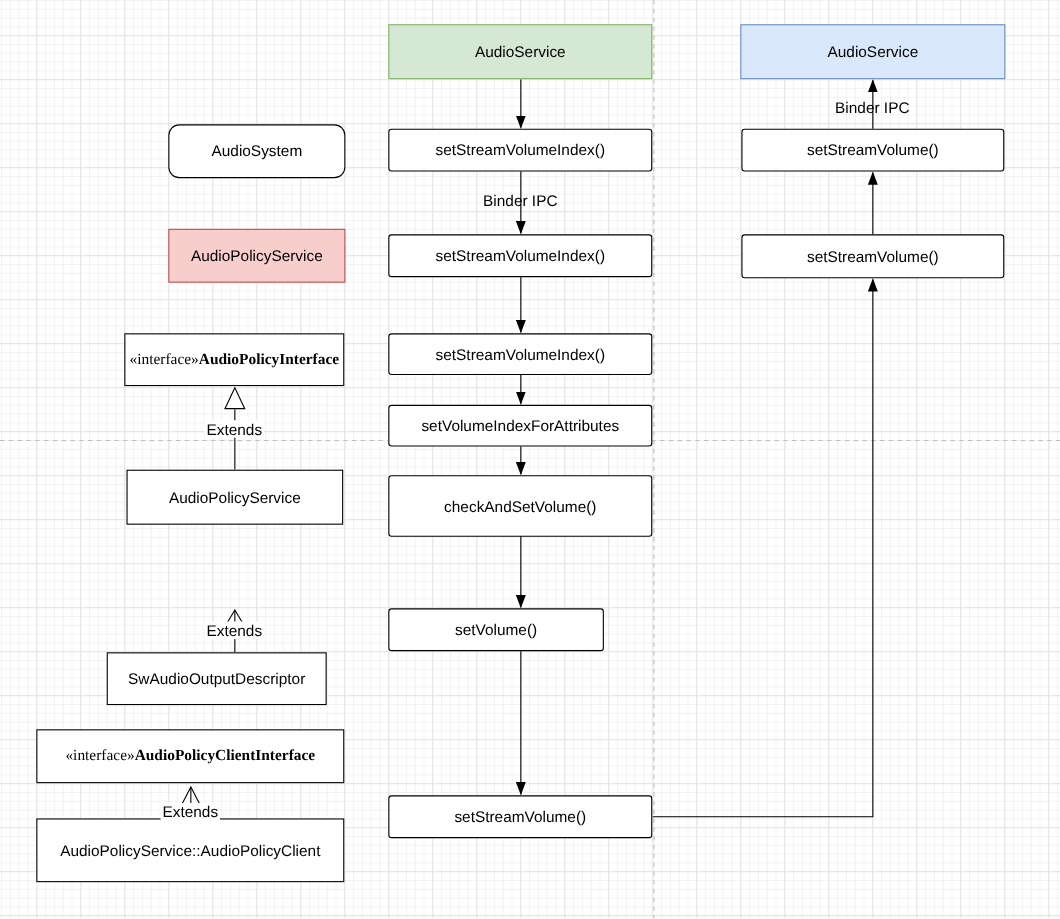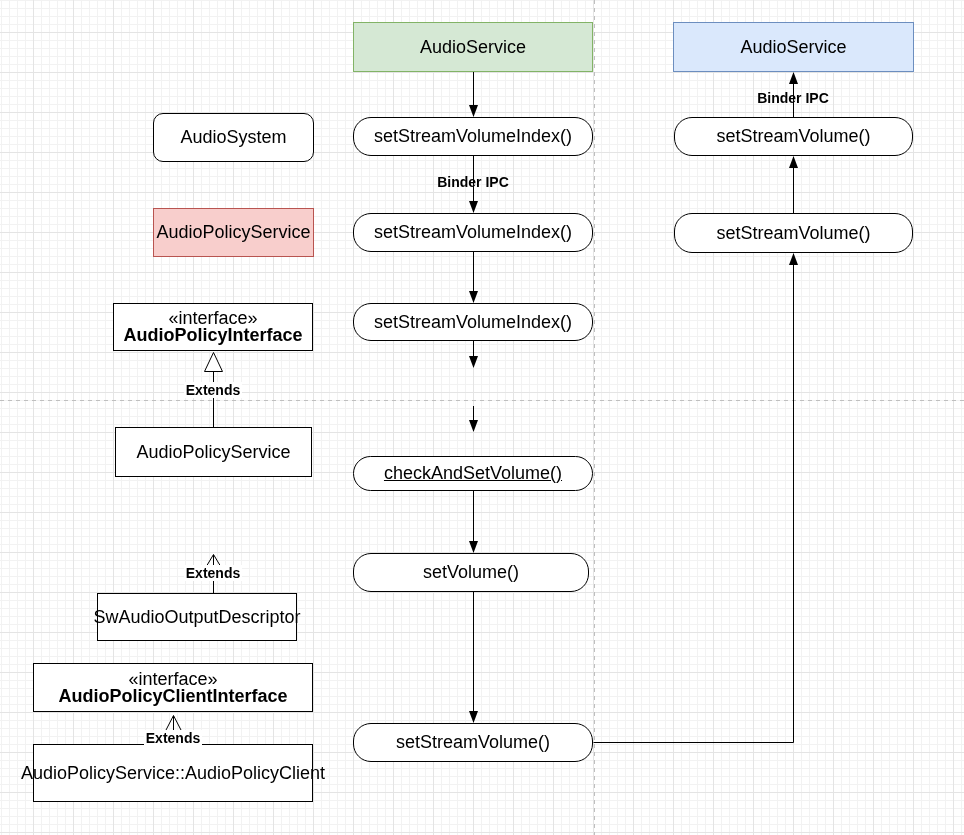--- a/index.html
+++ b/index.html
@@ -26,39 +26,38 @@
   }
   .box {
     position: absolute;
     box-sizing: border-box;
     border: 1px solid #000;
     background: #ffffff;
     display: flex;
     align-items: center;
     justify-content: center;
     text-align: center;
-    font-size: 18px;
+    font-size: 14px;
     line-height: 17px;
     z-index: 2;
     white-space: nowrap;
   }
-  .rounded { border-radius: 18px; }
+  .rounded { border-radius: 3px; }
   .green { background: #d5e8d4; border-color: #82b366; }
   .pink  { background: #f8cecc; border-color: #b85450; }
   .blue  { background: #dae8fc; border-color: #6c8ebf; }
-  .iface { flex-direction: column; }
+  .iface { flex-direction: row; font-family: Liberation Serif, serif; }
   .iface .iface-name { font-weight: bold; }
   .edge-label {
     position: absolute;
     font-size: 14px;
     line-height: 17px;
     text-align: center;
     z-index: 3;
     white-space: nowrap;
-    font-weight: bold;
   }
   .edge-label.whitebg span { background: #ffffff; padding: 0 2px; }
 </style>
 </head>
 <body>
 
 <div id="canvas">
 
   <svg id="edges" width="964" height="835" viewBox="0 0 964 835" xmlns="http://www.w3.org/2000/svg">
     <defs>
@@ -135,24 +134,25 @@
   <div class="box green" style="left:353px; top:22px; width:240px; height:50px;">AudioService</div>
 
   <div class="box rounded" style="left:353px; top:117px; width:240px; height:39px;">setStreamVolumeIndex()</div>
 
   <div class="edge-label" style="left:413px; top:174px; width:120px;">Binder IPC</div>
 
   <div class="box rounded" style="left:353px; top:213px; width:240px; height:39px;">setStreamVolumeIndex()</div>
 
   <div class="box rounded" style="left:353px; top:303px; width:240px; height:38px;">setStreamVolumeIndex()</div>
 
+  <div class="box rounded" style="left:353px; top:368px; width:240px; height:38px;">setVolumeIndexForAttributes</div>
 
-  <div class="box rounded" style="left:353px; top:456px; width:240px; height:35px;text-decoration:underline;">checkAndSetVolume()</div>
+  <div class="box rounded" style="left:353px; top:432px; width:240px; height:56px;">checkAndSetVolume()</div>
 
-  <div class="box rounded" style="left:353px; top:553px; width:236px; height:39px;">setVolume()</div>
+  <div class="box rounded" style="left:353px; top:553px; width:196px; height:39px;">setVolume()</div>
 
   <div class="box rounded" style="left:353px; top:723px; width:240px; height:39px;">setStreamVolume()</div>
 
   <div class="box blue" style="left:673px; top:22px; width:241px; height:50px;">AudioService</div>
 
   <div class="edge-label" style="left:733px; top:90px; width:120px;">Binder IPC</div>
 
   <div class="box rounded" style="left:674px; top:117px; width:239px; height:39px;">setStreamVolume()</div>
 
   <div class="box rounded" style="left:674px; top:213px; width:239px; height:40px;">setStreamVolume()</div>

